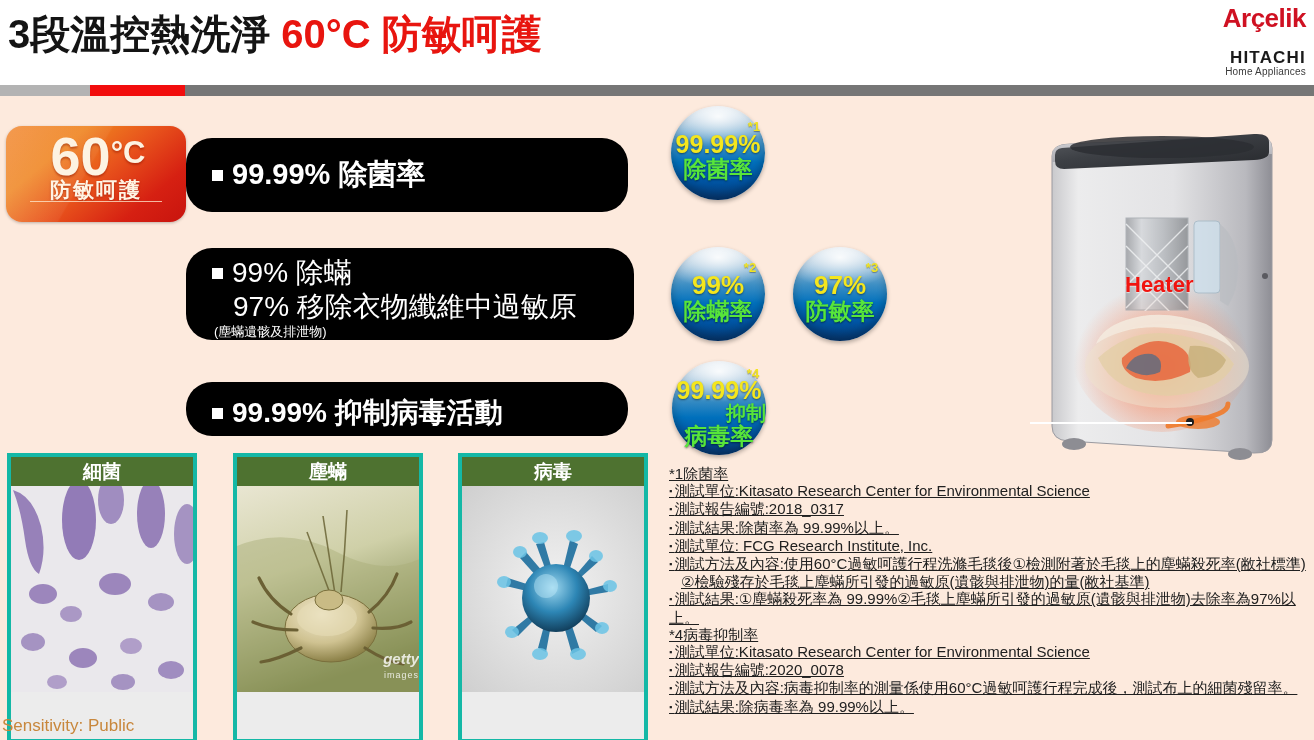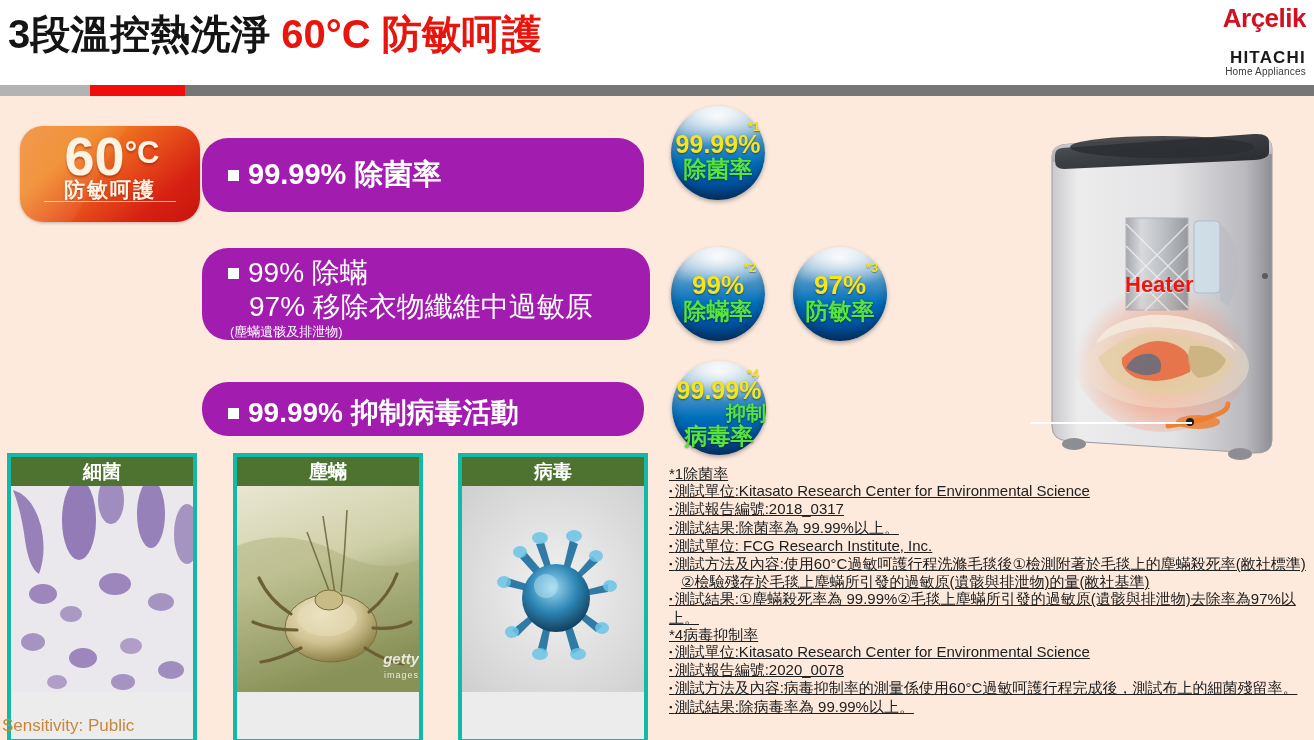--- a/index.html
+++ b/index.html
@@ -35,22 +35,22 @@
   #brand-hitachi-sub{
     font-size:10px;color:#3a3a3a;letter-spacing:.2px;line-height:10px;
   }
   
   #bar-row{position:absolute;left:0;top:85px;width:1314px;height:11px;}
   #bar-gray-left{position:absolute;left:0;top:0;width:90px;height:11px;background:#b3b3b3;}
   #bar-red{position:absolute;left:90px;top:0;width:95px;height:11px;background:#f20d0d;}
   #bar-gray-right{position:absolute;left:185px;top:0;width:1129px;height:11px;background:#767676;}
   
   #temp-badge{
-    position:absolute;left:20px;top:126px;width:180px;height:96px;
-    border-radius:23px;
+    position:absolute;left:6px;top:126px;width:180px;height:96px;
+    border-radius:16px;
     background:linear-gradient(140deg,#f07d1e 0%,#ef8420 28%,#e8531c 52%,#d62012 78%,#c8140e 100%);
     box-shadow:0 1px 3px rgba(0,0,0,.25);
     overflow:hidden;
   }
   #temp-badge .gloss{
     position:absolute;left:0;top:0;width:180px;height:96px;
     background:linear-gradient(120deg,rgba(255,255,255,.22) 0%,rgba(255,255,255,.05) 45%,rgba(255,255,255,0) 46%);
   }
   #temp-value{
     position:absolute;left:6px;top:-2px;width:172px;text-align:center;
@@ -66,21 +66,21 @@
   #temp-rule{
     position:absolute;left:24px;top:75px;width:132px;height:1px;background:rgba(255,235,210,.75);
   }
   #temp-sub2{
     position:absolute;left:0;top:74px;width:180px;text-align:center;
     font-size:19px;font-weight:bold;color:#fff4e4;letter-spacing:1px;
     line-height:23px;text-shadow:0 1px 2px rgba(130,20,0,.5);margin-top:35px;
   }
   
   .claim{
-    position:absolute;background:#a21caf;border-radius:26px;color:#ffffff;margin-left:16px;
+    position:absolute;background:#000000;border-radius:26px;color:#ffffff;
   }
   .claim .line{font-weight:bold;white-space:nowrap;}
   #claim-1{left:186px;top:138px;width:442px;height:74px;}
   #claim-1 .line{position:absolute;left:26px;top:16px;font-size:29px;line-height:40px;}
   #claim-2{left:186px;top:248px;width:448px;height:92px;}
   #claim-2 .l1{position:absolute;left:26px;top:6px;font-size:28px;line-height:38px;}
   #claim-2 .l2{position:absolute;left:47px;top:40px;font-size:28px;line-height:38px;}
   #claim-2 .note{position:absolute;left:28px;top:76px;font-size:13px;font-weight:normal;line-height:15px;}
   #claim-3{left:186px;top:382px;width:442px;height:54px;}
   #claim-3 .line{position:absolute;left:26px;top:11px;font-size:28px;line-height:40px;}

